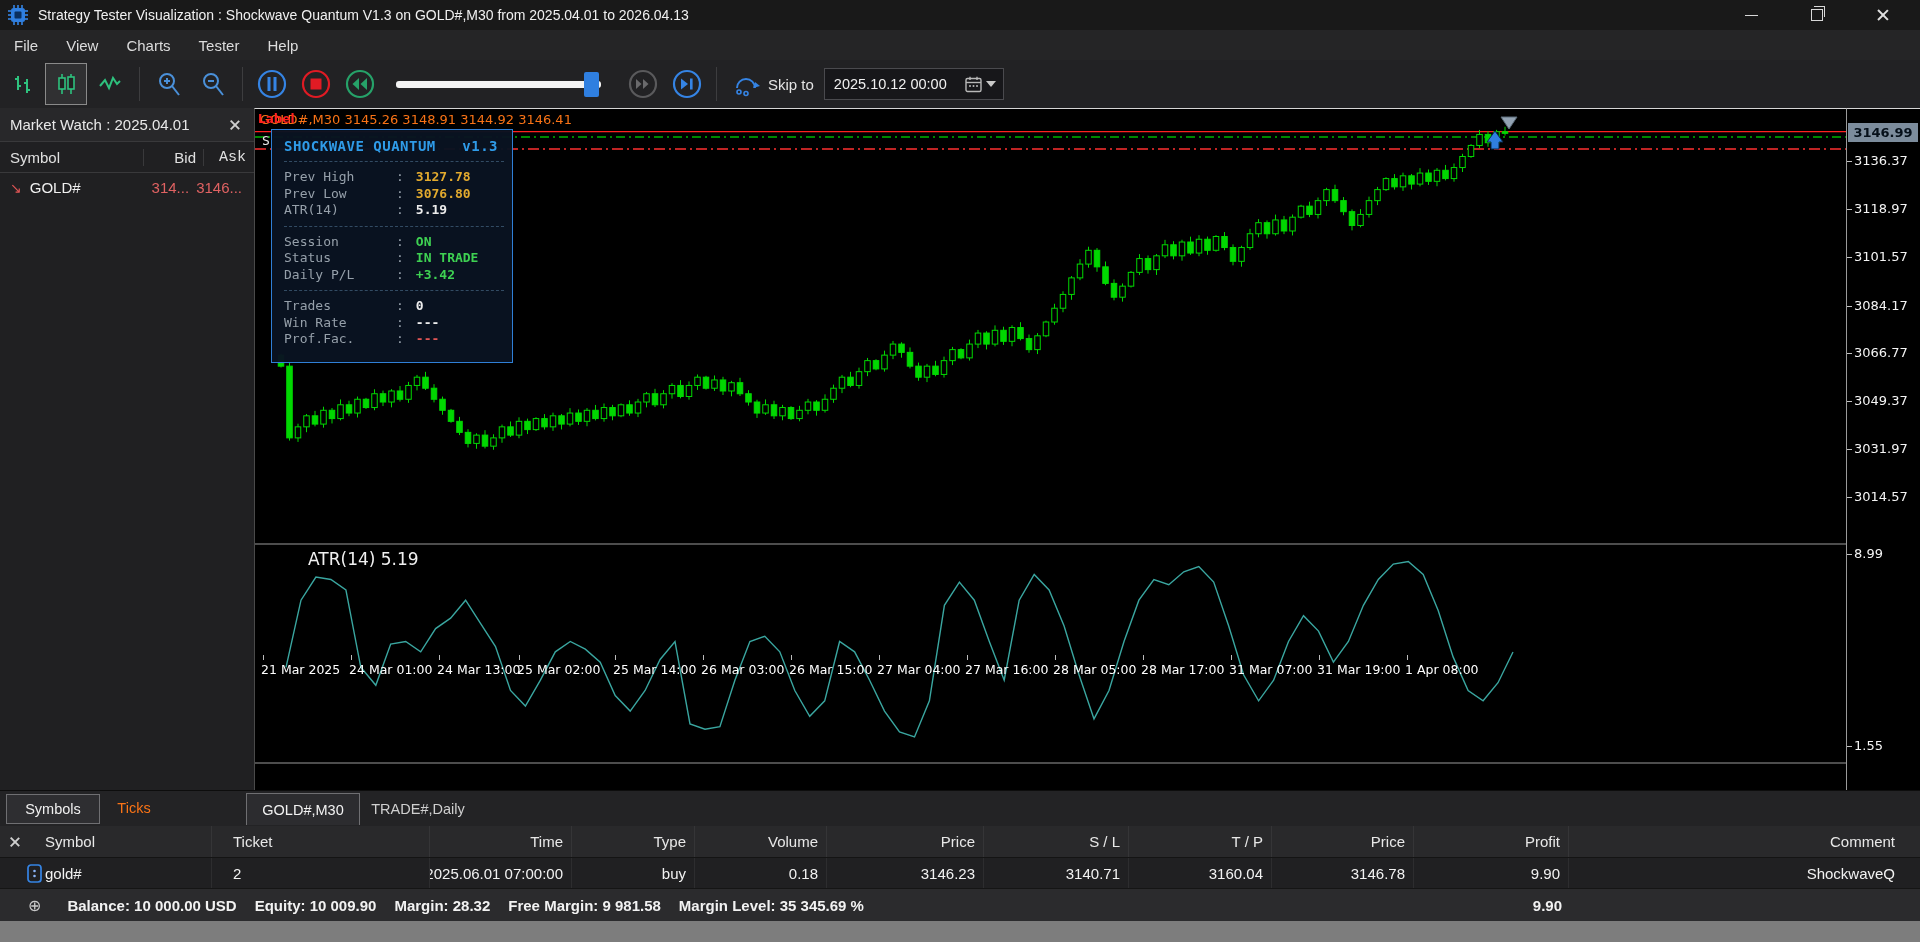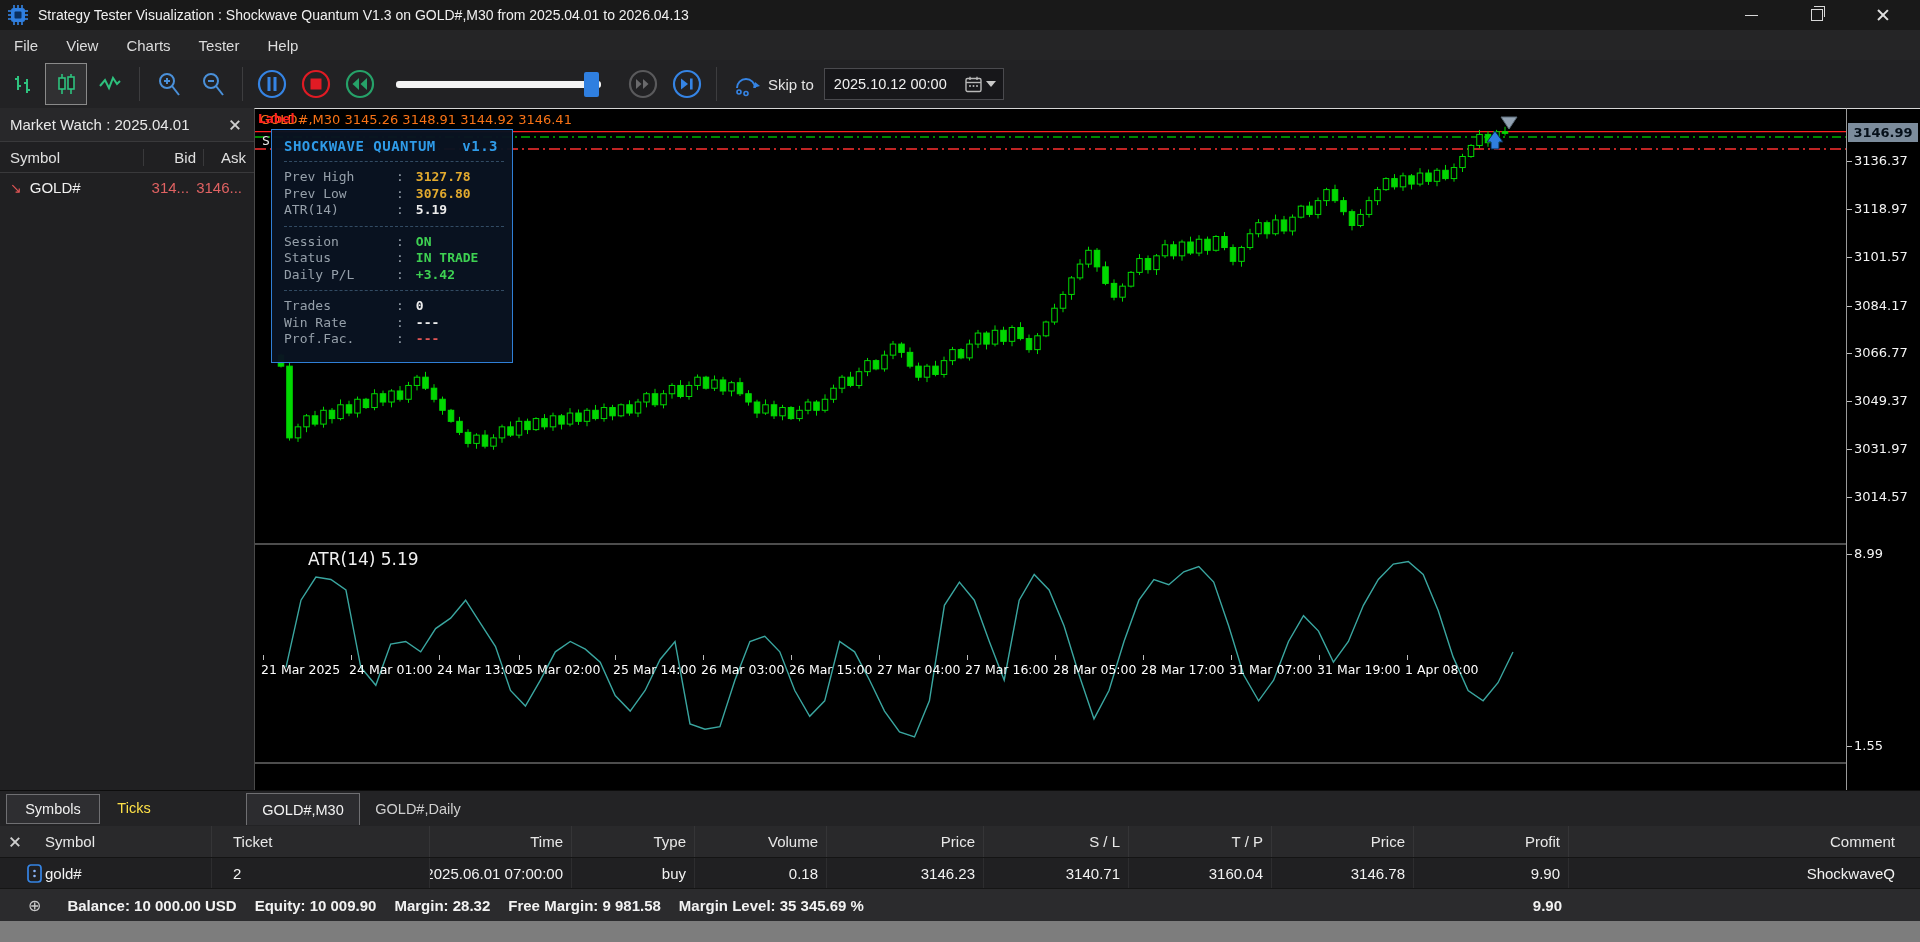--- a/index.html
+++ b/index.html
@@ -34,21 +34,21 @@
   #date-value{flex:1;font-size:14.5px;color:#f0f0f0;padding-left:9px;white-space:nowrap;}
   #date-caret{width:0;height:0;border-left:5px solid transparent;border-right:5px solid transparent;border-top:6px solid #c8c8c8;margin:0 7px 0 4px;}
   
   #mw{position:absolute;left:0;top:108px;width:254px;height:682px;background:#202022;}
   #mw-header{height:33px;display:flex;align-items:center;background:#28282a;}
   #mw-title{font-size:15px;color:#e8e8e8;margin-left:10px;flex:1;}
   #mw-close{width:30px;height:24px;display:flex;align-items:center;justify-content:center;margin-right:4px;}
   #mw-cols{height:30px;display:flex;align-items:center;border-bottom:1px solid #39393b;border-top:1px solid #39393b;font-size:15px;color:#e0e0e0;}
   .mw-c-symbol{width:133px;padding-left:10px;border-right:1px solid #39393b;}
   .mw-c-bid{width:52px;text-align:right;padding-right:7px;border-right:1px solid #39393b;}
-  .mw-c-ask{flex:1;text-align:right;padding-right:8px;}
+  .mw-c-ask{flex:1;text-align:right;padding-right:8px;font-family:Liberation Mono, monospace;}
   #mw-row{height:29px;display:flex;align-items:center;font-size:15px;}
   #mw-row .sym{color:#f0f0f0;}
   .dir-down{color:#e05555;font-size:14px;margin:0 8px 0 10px;}
   .px-red{color:#e06262;}
   
   #chart{position:absolute;left:254px;top:108px;width:1592px;height:682px;background:#000;border-top:1px solid #d6d6d6;border-left:1px solid #4a4a4a;}
   #chart svg{position:absolute;left:0;top:0;}
   #ohlc-line{position:absolute;left:5px;top:3px;font-family:"DejaVu Sans",sans-serif;font-size:13px;color:#f97316;white-space:nowrap;z-index:3;}
   #ohlc-overlay{position:absolute;left:3px;top:3px;font-family:"DejaVu Sans",sans-serif;font-size:12px;font-weight:bold;color:#ff2020;z-index:4;}
   #behind-text{position:absolute;left:7px;top:24px;font-family:"DejaVu Sans Mono",monospace;font-size:13px;color:#e8e8e8;z-index:1;}
@@ -70,21 +70,21 @@
   
   #paxis{position:absolute;left:1846px;top:108px;width:74px;height:682px;background:#000;border-left:1px solid #9a9a9a;border-top:1px solid #d6d6d6;}
   .p-tick{position:absolute;left:7px;font-family:"DejaVu Sans",sans-serif;font-size:13px;color:#f4f4f4;}
   .p-tick:before{content:"";position:absolute;left:-7px;top:8px;width:5px;height:1px;background:#cicic1;background:#c1c1c1;}
   #p-current{position:absolute;left:1px;top:14px;width:70px;height:19px;background:#7c8c9c;color:#06101a;
     font-family:"DejaVu Sans",sans-serif;font-size:13px;font-weight:bold;display:flex;align-items:center;justify-content:center;}
   
   #tabband{position:absolute;left:0;top:790px;width:1920px;height:36px;background:#232325;border-top:1px solid #0d0d0d;}
   #tab-symbols{position:absolute;left:6px;top:3px;width:92px;height:28px;border:1px solid #6f6f72;background:#2e2e31;
     display:flex;align-items:center;justify-content:center;font-size:14.5px;color:#f0f0f0;}
-  #tab-ticks{position:absolute;left:108px;top:3px;width:52px;height:28px;display:flex;align-items:center;justify-content:center;font-size:14.5px;color:#fde047;}
+  #tab-ticks{position:absolute;left:108px;top:3px;width:52px;height:28px;display:flex;align-items:center;justify-content:center;font-size:14.5px;color:#f97316;}
   .chart-tab{position:absolute;top:2px;height:31px;display:flex;align-items:center;justify-content:center;font-size:14.5px;}
   #ctab-m30{left:246px;width:112px;border:1px solid #6f6f72;border-bottom:none;background:#2c2c2f;color:#f2f2f2;}
   #ctab-daily{left:366px;width:104px;color:#cfcfcf;}
   
   #ttable{position:absolute;left:0;top:826px;width:1920px;height:62px;}
   .trow{display:grid;grid-template-columns:212px 218px 142px 123px 132px 157px 145px 143px 142px 155px 351px;height:31px;align-items:center;font-size:15px;}
   #thead{background:#29292b;color:#e8e8e8;border-bottom:1px solid #141414;}
   #tdata{background:#202022;color:#f2f2f2;}
   .tc{padding:0 8px;white-space:nowrap;overflow:hidden;border-right:1px solid rgba(255,255,255,0.06);height:100%;display:flex;align-items:center;}
   .tc.R{justify-content:flex-end;}
@@ -661,21 +661,21 @@
     <span class="p-tick" style="top:332px">3031.97</span>
     <span class="p-tick" style="top:380px">3014.57</span>
     <span class="p-tick" style="top:437px">8.99</span>
     <span class="p-tick" style="top:629px">1.55</span>
   </div>
 
   <div id="tabband">
     <div id="tab-symbols">Symbols</div>
     <div id="tab-ticks">Ticks</div>
     <div class="chart-tab" id="ctab-m30">GOLD#,M30</div>
-    <div class="chart-tab" id="ctab-daily">GOLD#,Daily</div>
+    <div class="chart-tab" id="ctab-daily">TRADE#,Daily</div>
   </div>
 
   <div id="ttable">
     <div class="trow" id="thead">
       <div class="tc first">Symbol</div>
       <div class="tc ticket">Ticket</div>
       <div class="tc R">Time</div>
       <div class="tc R">Type</div>
       <div class="tc R">Volume</div>
       <div class="tc R">Price</div>

